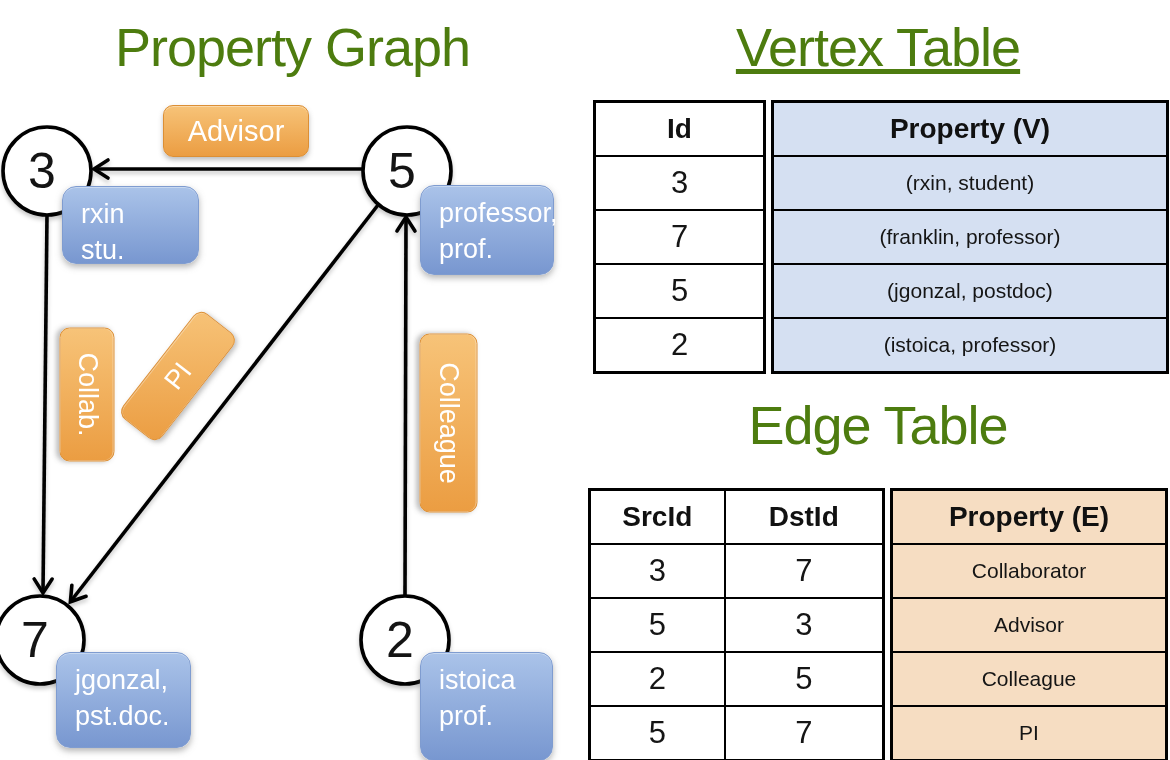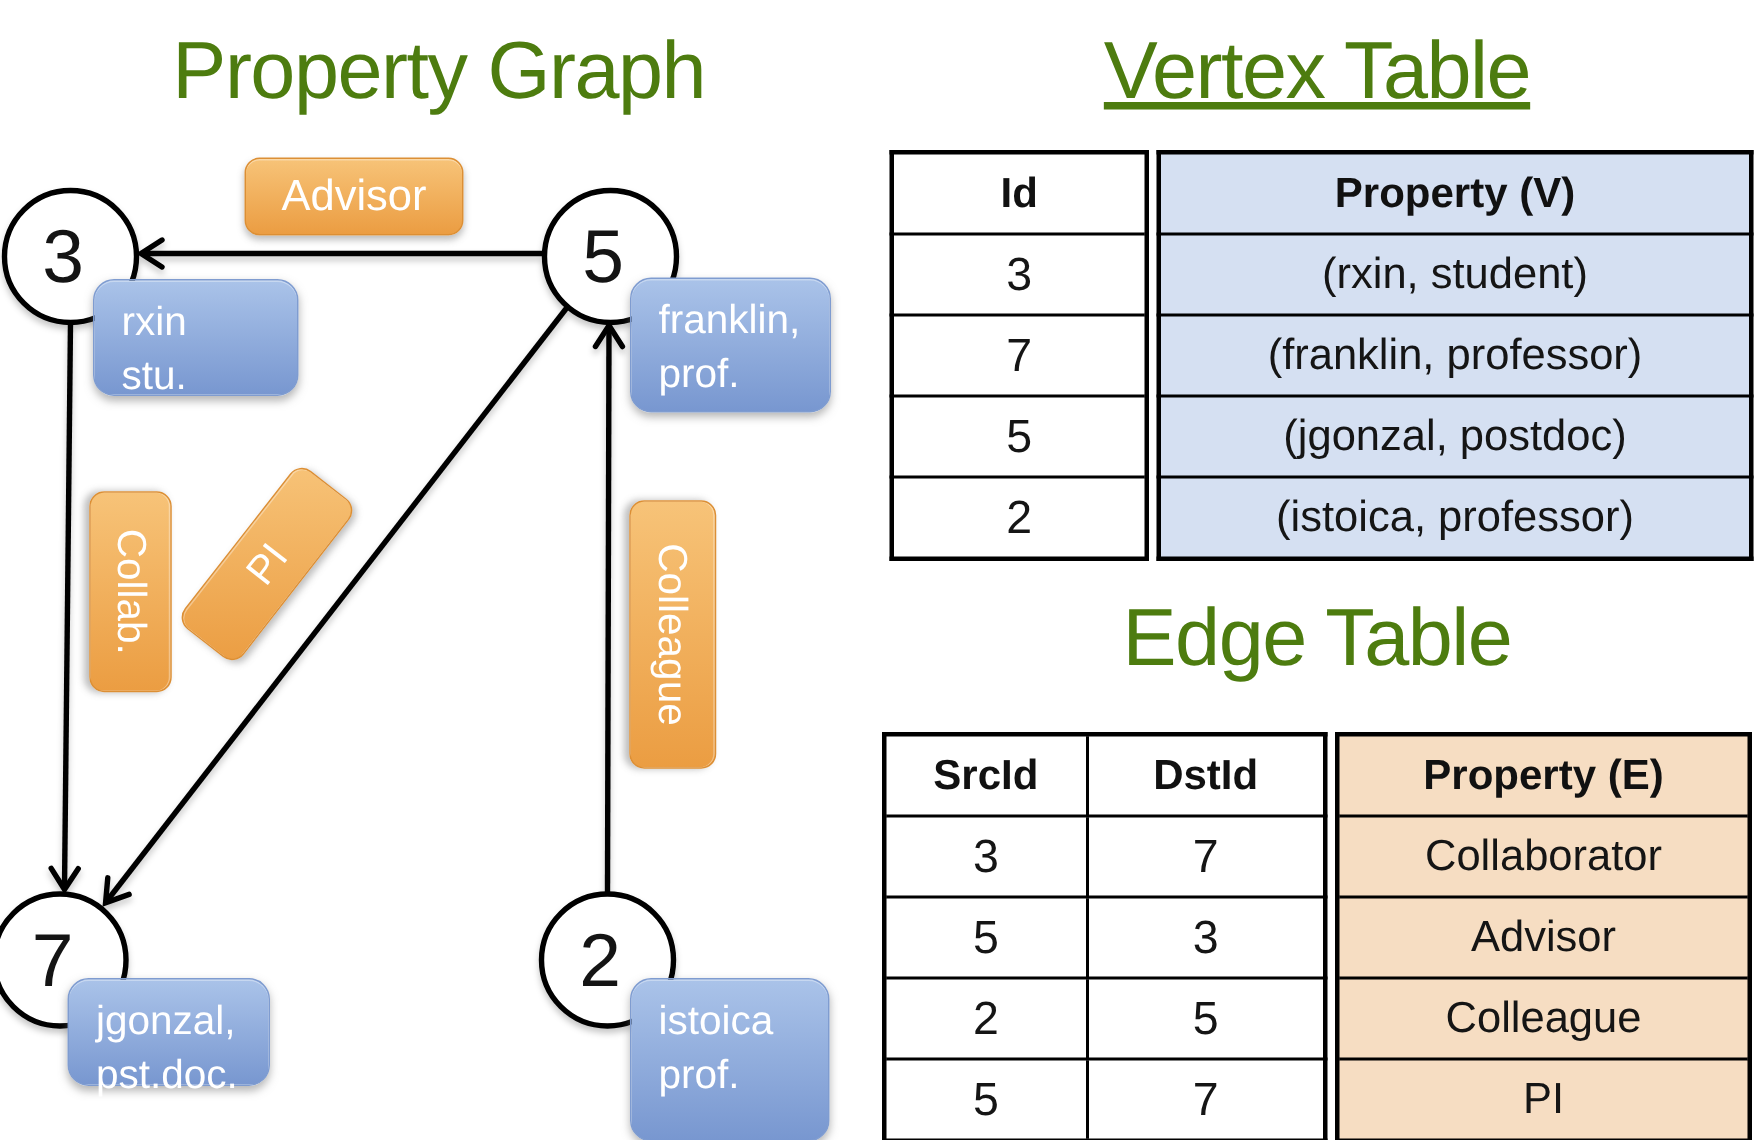--- a/index.html
+++ b/index.html
@@ -33,32 +33,32 @@
            background:linear-gradient(232deg,#f7c378,#eb9d42);}
 
   
   .propbox{position:absolute;color:#fff;border-radius:14px;box-sizing:border-box;
            padding:10px 8px 0 18px;font-size:27px;line-height:1.33;
            background:linear-gradient(to bottom,#aac3e9,#7897d0);
            border:1px solid #7f9cd0;
            box-shadow:0 3px 6px rgba(110,110,110,0.5), inset 0 1px 0 rgba(255,255,255,0.35);}
   #box-rxin{left:62px;top:186px;width:137px;height:78px;}
   #box-franklin{left:420px;top:185px;width:134px;height:90px;}
-  #box-jgonzal{left:45px;top:652px;width:135px;height:72px;}
+  #box-jgonzal{left:56px;top:652px;width:135px;height:96px;}
   #box-istoica{left:420px;top:652px;width:133px;height:109px;}
 
   
   .tbl-wrap{position:absolute;display:flex;gap:5px;}
   #vertex-table-wrap{left:593px;top:100px;}
   #edge-table-wrap{left:588px;top:488px;}
   table{border-collapse:collapse;table-layout:fixed;}
   table, th, td{border:2px solid #000;}
   table{border-width:3px;}
   th{font-size:28px;font-weight:bold;height:52px;padding:0;text-align:center;color:#111;}
-  td{font-size:29px;height:52px;padding:0;text-align:center;color:#151515;white-space:nowrap;}
+  td{font-size:21px;height:52px;padding:0;text-align:center;color:#151515;white-space:nowrap;}
   .id-col td{font-size:31px;}
   .fill-blue{background:#d5e0f2;margin-left:28px;}
   .fill-tan{background:#f6ddc2;}
 </style>
 </head>
 <body>
 
 <div class="stage">
 
   <div class="big-title" id="graph-title">Property Graph</div>
@@ -91,21 +91,21 @@
   <div class="pill" id="pill-advisor">Advisor</div>
   <div class="pill rot90" id="pill-collab">Collab.</div>
   <div class="pill" id="pill-pi">PI</div>
   <div class="pill rot90" id="pill-colleague">Colleague</div>
 
   <div class="propbox" id="box-rxin">
     <div>rxin</div>
     <div>stu.</div>
   </div>
   <div class="propbox" id="box-franklin">
-    <div>franklin,</div>
+    <div>professor,</div>
     <div>prof.</div>
   </div>
   <div class="propbox" id="box-jgonzal">
     <div>jgonzal,</div>
     <div>pst.doc.</div>
   </div>
   <div class="propbox" id="box-istoica">
     <div>istoica</div>
     <div>prof.</div>
   </div>

